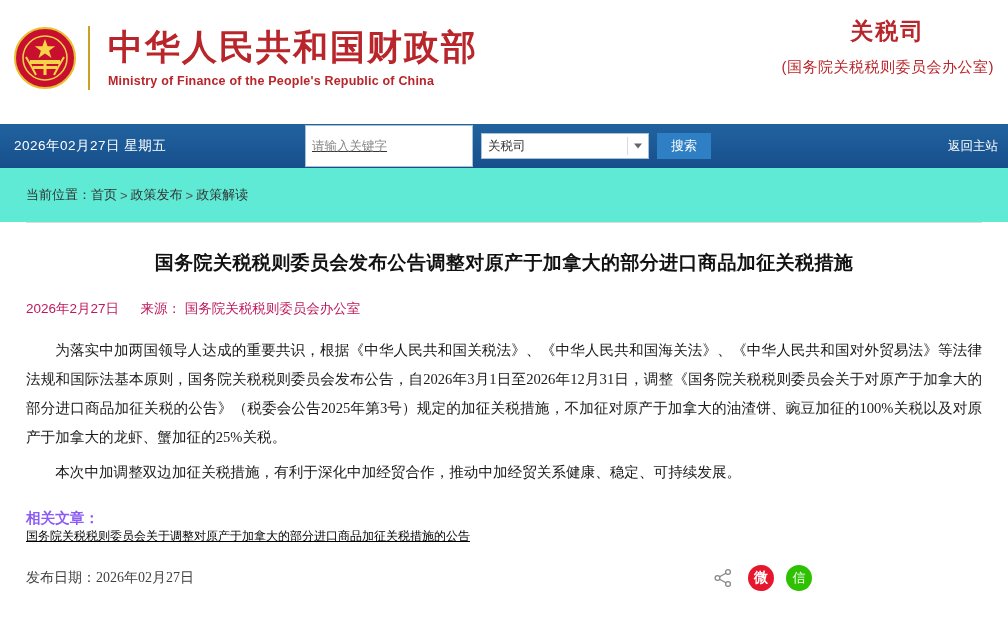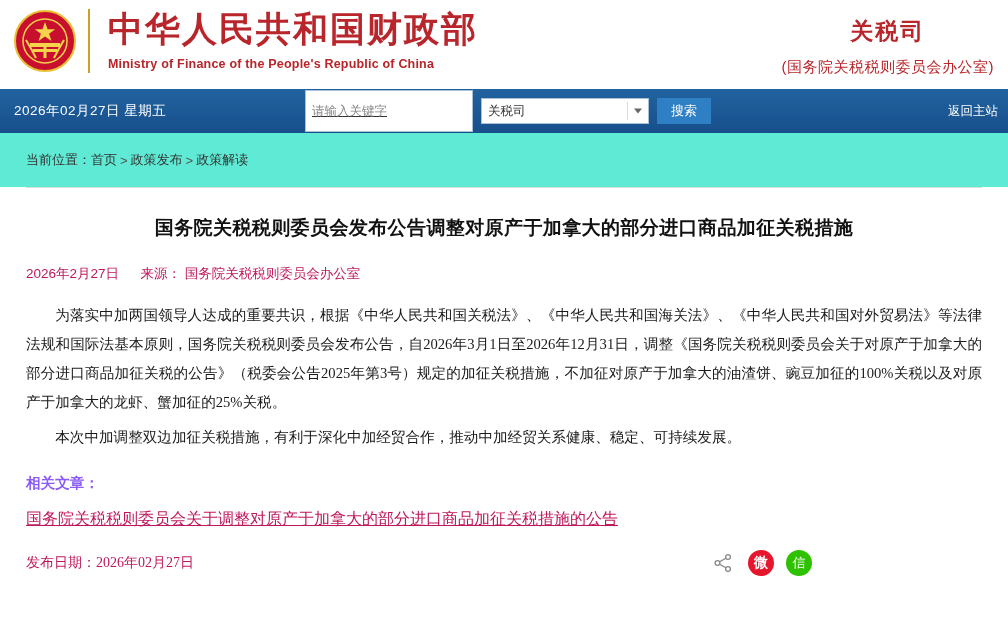--- a/index.html
+++ b/index.html
@@ -8,21 +8,21 @@
     width: 1008px;
     height: 638px;
     font-family: "Liberation Sans", sans-serif;
     background: #ffffff;
     color: #1a1a1a;
     overflow: hidden;
   }
 
   
   .header {
-    height: 89px;
+    height: 124px;
     background: #ffffff;
     display: flex;
     align-items: center;
     padding: 0 18px 8px 14px;
     position: relative;
   }
   .emblem {
     width: 62px;
     height: 62px;
     flex: 0 0 62px;
@@ -207,35 +207,34 @@
 
   .related-label {
     margin-top: 22px;
     font-size: 14.6px;
     font-weight: bold;
     color: #8b5cf6;
     font-family: "Liberation Serif", serif;
   }
   .related-link {
     display: block;
-    margin-top: 16px;
-    font-size: 16px;
-    color: #be185d;
+    font-size: 12px;
+    color: #000000;
     text-decoration: underline;
     font-family: "Liberation Serif", serif;
   }
   .footer-row {
     margin-top: 20px;
     display: flex;
     align-items: center;
     justify-content: space-between;
   }
   .pub-date {
     font-size: 14px;
-    color: #be185d;
+    color: #404040;
     font-family: "Liberation Serif", serif;
   }
   .share-icons {
     display: flex;
     align-items: center;
     gap: 12px;
     padding-right: 170px;
   }
   .share-ico {
     width: 26px; height: 26px;

